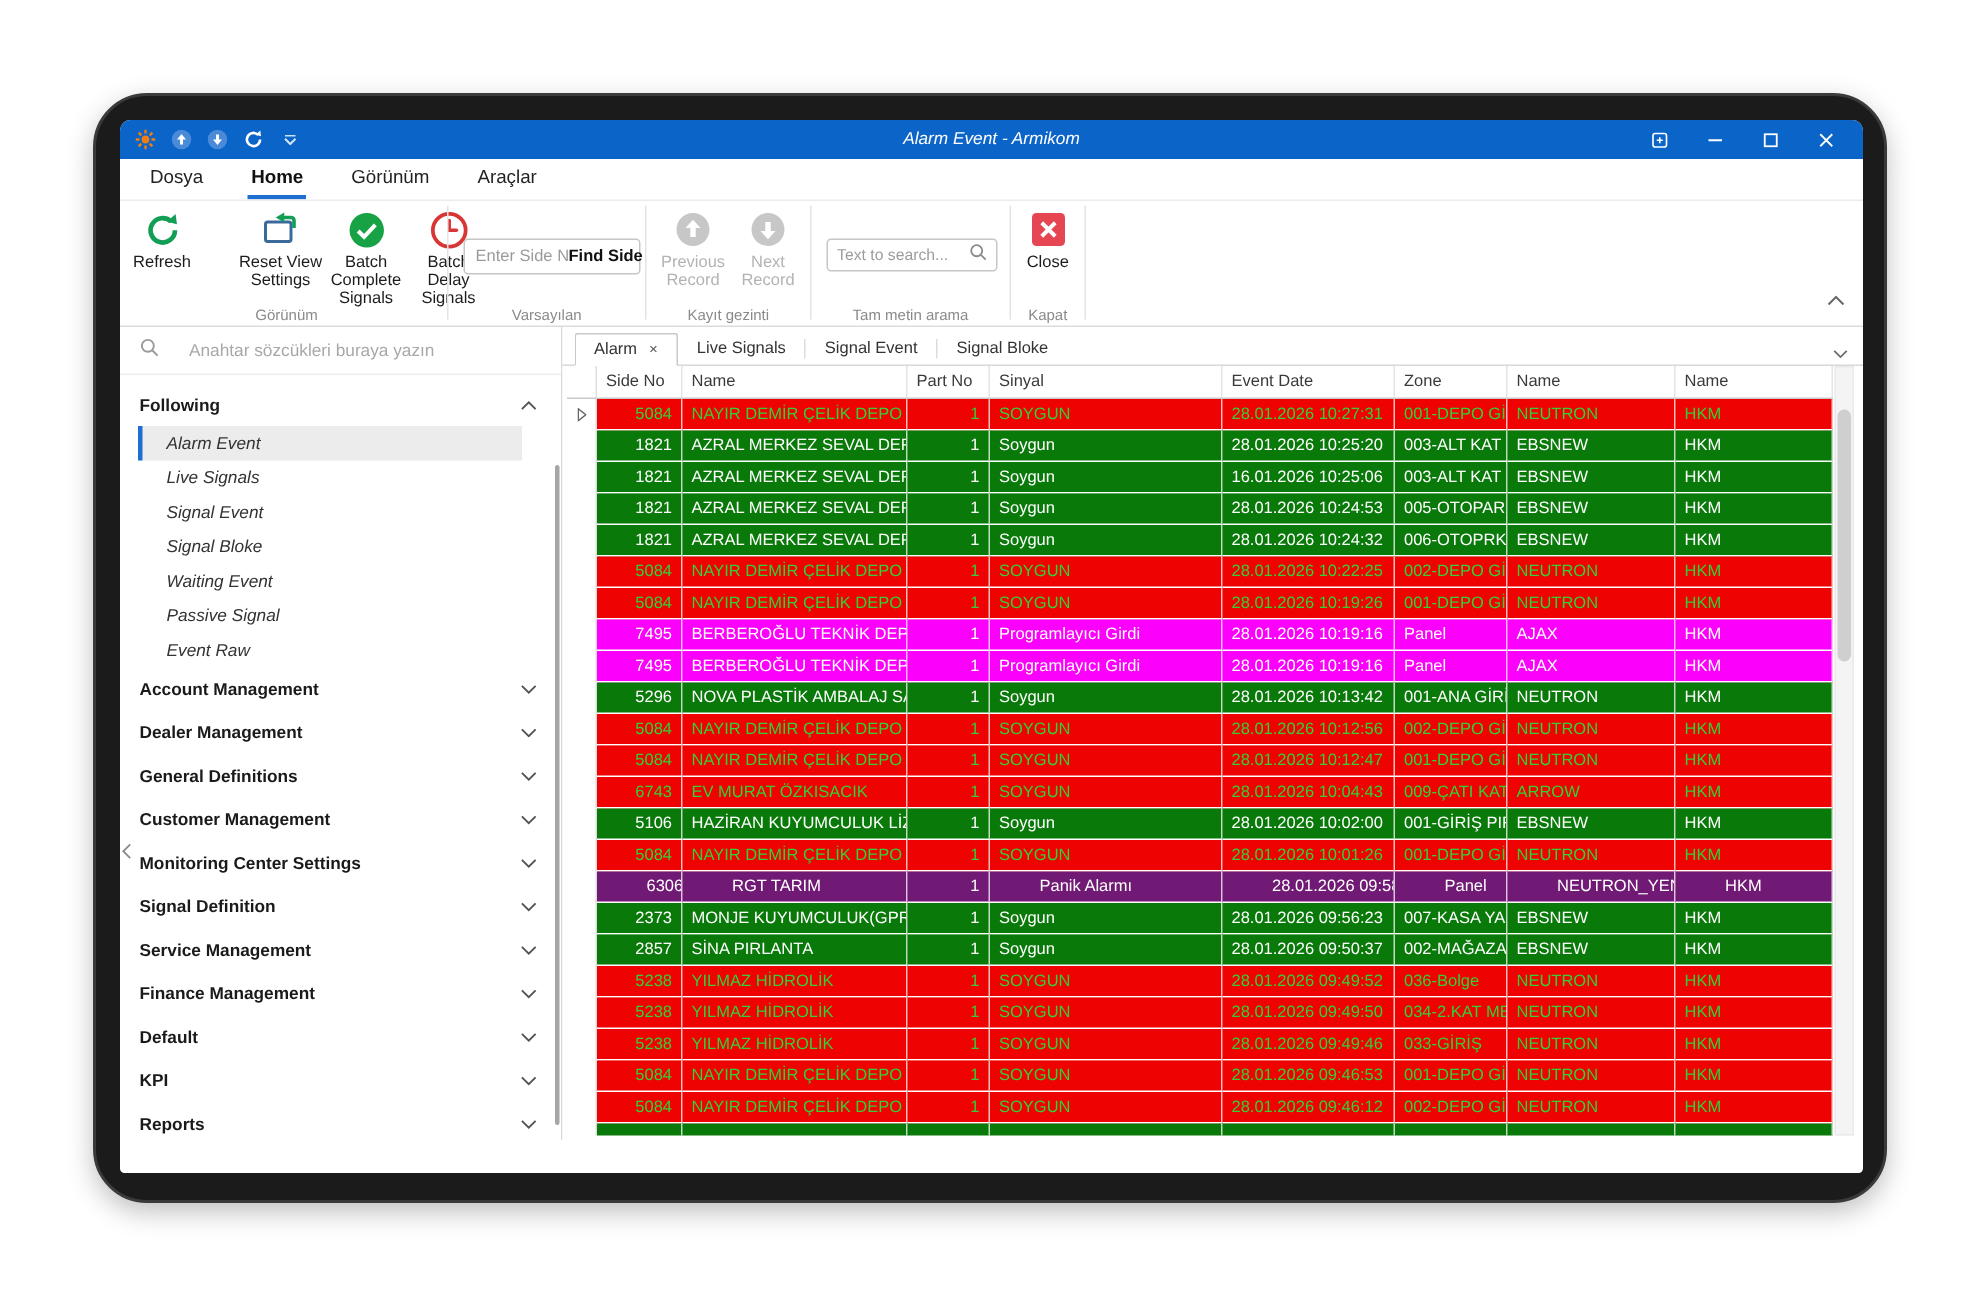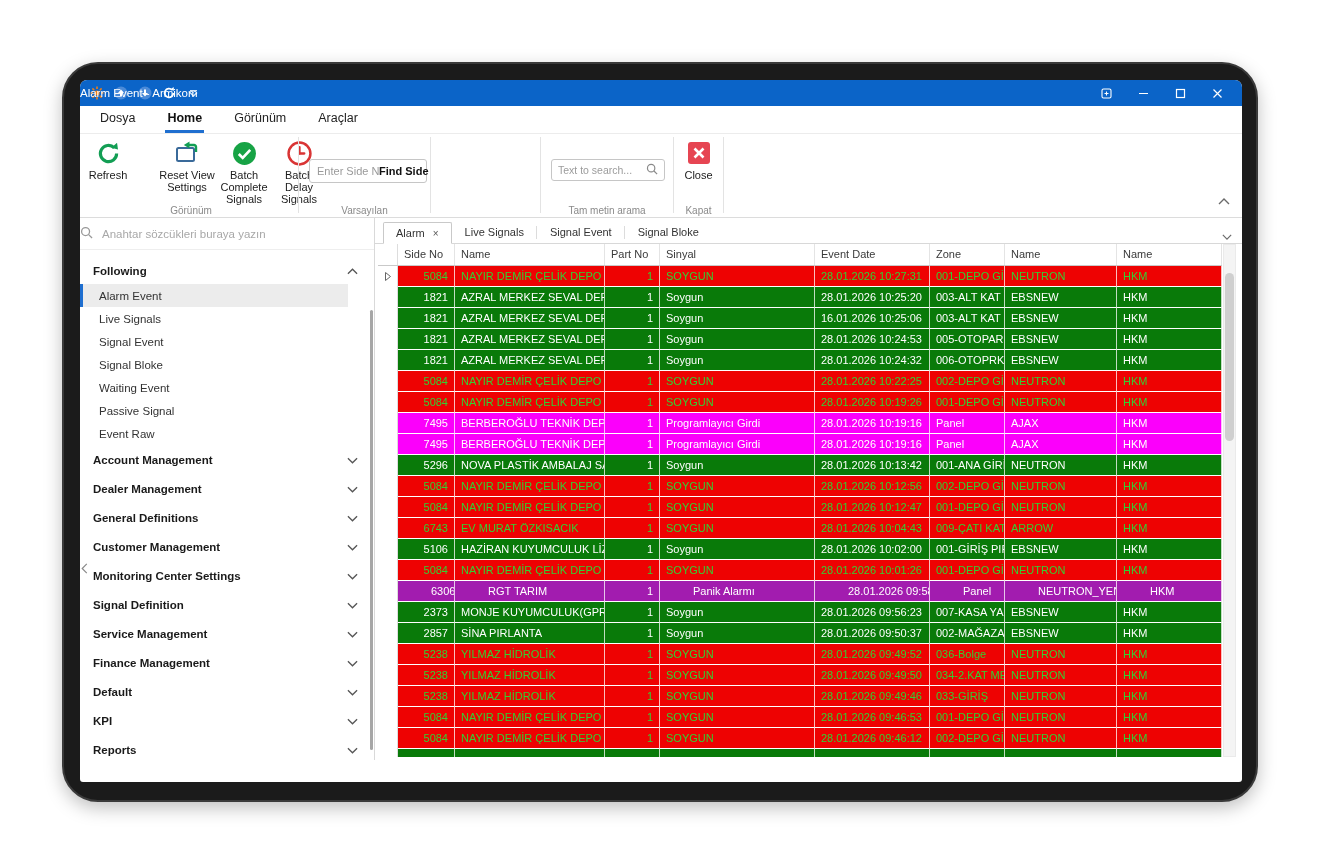--- a/index.html
+++ b/index.html
@@ -12,21 +12,21 @@
            background:#1b1b1b; border:2px solid #3a3a3a; border-radius:36px;
            box-shadow:0 6px 18px rgba(0,0,0,.25); }
 
   
   .app { position:absolute; left:80px; top:80px; width:1162px; height:702px;
          background:#fff; border-radius:7px 7px 3px 3px; overflow:hidden; }
 
   
   .titlebar { position:absolute; left:0; top:0; width:100%; height:26px; background:#0b64c8; }
   .titlebar .title { position:absolute; left:0; right:0; top:0; height:26px; line-height:26px;
-                     color:#fff; font-size:11.5px; }
+                     text-align:center; color:#fff; font-size:11.5px;font-style:italic; }
   .qat { position:absolute; left:10px; top:0; height:26px; display:flex; align-items:center; gap:10px; }
   .qat .qbtn { width:14px; height:14px; display:flex; align-items:center; justify-content:center; }
   .qat-chev { display:flex; flex-direction:column; align-items:center; gap:1px; }
   .qat-chev .bar { width:7px; height:1px; background:#cfe2f7; }
   .winbtns { position:absolute; right:6px; top:0; height:26px; display:flex; }
   .winbtn { width:37px; height:26px; display:flex; align-items:center; justify-content:center; }
 
   
   .menubar { position:absolute; left:0; top:26px; width:100%; height:27px; background:#fff;
              display:flex; align-items:stretch; padding-left:4px; }
@@ -57,29 +57,29 @@
   .ribbon-search input { border:none; outline:none; flex:1; font-size:10.5px; color:#333; font-family:inherit; min-width:0; }
   .ribbon-search input::placeholder { color:#9c9c9c; }
   .ribbon-collapse { position:absolute; right:12px; bottom:8px; }
 
   
   .content { position:absolute; left:0; top:138px; width:100%; height:542px; background:#fff; }
 
   
   .sidebar { position:absolute; left:0; top:0; width:295px; height:542px; border-right:1px solid #d9d9d9;
              background:#fff; overflow:hidden; }
-  .sb-search { height:32px; display:flex; align-items:center; gap:9px; 
+  .sb-search { height:32px; display:flex; align-items:center; gap:20px; padding-left:13px;
                border-bottom:1px solid #eeeeee; }
   .sb-search input { border:none; outline:none; flex:1; font-size:11.5px; color:#444; font-family:inherit; }
   .sb-search input::placeholder { color:#a8a8a8; }
   .sb-head { height:26px; margin-top:8px; display:flex; align-items:center; padding:0 16px 0 13px;
              font-size:11.5px; font-weight:bold; color:#1a1a1a; }
   .sb-head .sp { flex:1; }
-  .sb-item { height:23px; margin:0 26px 0 0; display:flex; align-items:center; padding-left:16px;
-             font-size:11.5px; color:#333; border-left:3px solid transparent; }
+  .sb-item { height:23px; margin:0 26px 0 12px; display:flex; align-items:center; padding-left:16px;
+             font-size:11.5px; color:#333; border-left:3px solid transparent;font-style:italic; }
   .sb-item.sel { background:#ececec; border-left:3px solid #1f6fd0; }
   .sb-section { height:29px; display:flex; align-items:center; padding:0 16px 0 13px;
                 font-size:11.5px; font-weight:bold; color:#1a1a1a; }
   .sb-section .sp { flex:1; }
   .sb-scroll { position:absolute; right:1px; top:92px; width:3px; height:440px; background:#a6a6a6; border-radius:2px; }
   .sb-collapse { position:absolute; left:1px; top:342px; }
 
   
   .main { position:absolute; left:295px; top:0; width:867px; height:542px; background:#fff; }
   .tabstrip { position:absolute; left:0; top:4px; height:22px; right:0; border-bottom:1px solid #d8d8d8; display:flex; padding-left:8px; }
@@ -98,21 +98,21 @@
   .hcell.gutter { border-right:1px solid #dddddd; }
 
   .grid-body { position:absolute; left:3px; top:48px; width:844px; height:491px; overflow:hidden; }
   .grow { display:grid; grid-template-columns:20px 57px 150px 55px 155px 115px 75px 112px 105px;
           height:21px; }
   .grow .gut { background:#fff; border-right:1px solid #dddddd; display:flex; align-items:center; justify-content:center; }
   .grow .cell { font-size:11px; line-height:20px; padding:0 6px; white-space:nowrap; overflow:hidden;
                 border-right:1px solid rgba(255,255,255,.75); border-bottom:1px solid #ffffff; }
   .grow .cell.num { text-align:right; }
   .grow.red .cell { background:#ee0202; color:#34d034; }
-  .grow.red-white .cell { background:#a21caf; color:#ffffff;padding-left:33px; }
+  .grow.red-white .cell { background:#701a75; color:#ffffff;padding-left:33px; }
   .grow.green .cell { background:#097a09; color:#ffffff; }
   .grow.magenta .cell { background:#fb00fb; color:#ffffff; }
 
   .vscroll { position:absolute; left:848px; top:26px; width:13px; height:513px; background:#f4f4f4; border:1px solid #eaeaea; }
   .vthumb { position:absolute; left:1px; width:9px; top:28px; height:168px; background:#cfcfcf; border-radius:5px; }
 </style>
 </head>
 <body>
 
 <div class="screen">
@@ -245,20 +245,43 @@
 
       <div class="rgroup" style="left:219px;width:131px;">
         <div class="sideno-box">
           <input type="text" placeholder="Enter Side No..." style="">
           <span class="findside">Find Side</span>
         </div>
         <div class="glabel">Varsayılan</div>
       </div>
       <div class="rdiv" style="left:350px;"></div>
 
+      <div class="rgroup" style="left:351px;width:109px;">
+        <div class="rbuttons" style="left:6px;">
+          <div class="rbtn disabled" style="width:50px;">
+            <span class="ric">
+              <svg width="24" height="24" viewBox="0 0 24 24">
+                  <circle cx="12" cy="12" r="11" fill="#c7c7c7"></circle>
+                  <path d="M12 5.5 17 11h-3.2v6h-3.6v-6H7z" fill="#fff"></path>
+                </svg>
+            </span>
+            <span class="rlabel">Previous Record</span>
+          </div>
+          <div class="rbtn disabled" style="width:50px;">
+            <span class="ric">
+              <svg width="24" height="24" viewBox="0 0 24 24">
+                  <circle cx="12" cy="12" r="11" fill="#c7c7c7"></circle>
+                  <path d="M12 18.5 7 13h3.2V7h3.6v6H17z" fill="#fff"></path>
+                </svg>
+            </span>
+            <span class="rlabel">Next Record</span>
+          </div>
+        </div>
+        <div class="glabel">Kayıt gezinti</div>
+      </div>
       <div class="rdiv" style="left:460px;"></div>
 
       <div class="rgroup" style="left:461px;width:132px;">
         <div class="ribbon-search">
           <input type="text" placeholder="Text to search..." style="">
           <span>
             <svg width="12" height="12" viewBox="0 0 14 14">
                 <circle cx="6" cy="6" r="4.3" fill="none" stroke="#8a8a8a" stroke-width="1.4"></circle>
                 <line x1="9.3" y1="9.3" x2="13" y2="13" stroke="#8a8a8a" stroke-width="1.4"></line>
               </svg>

